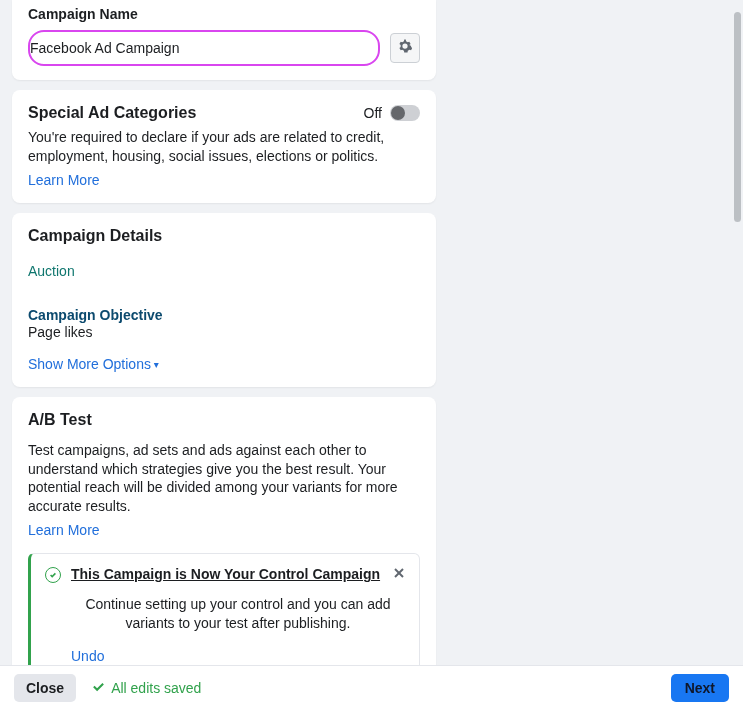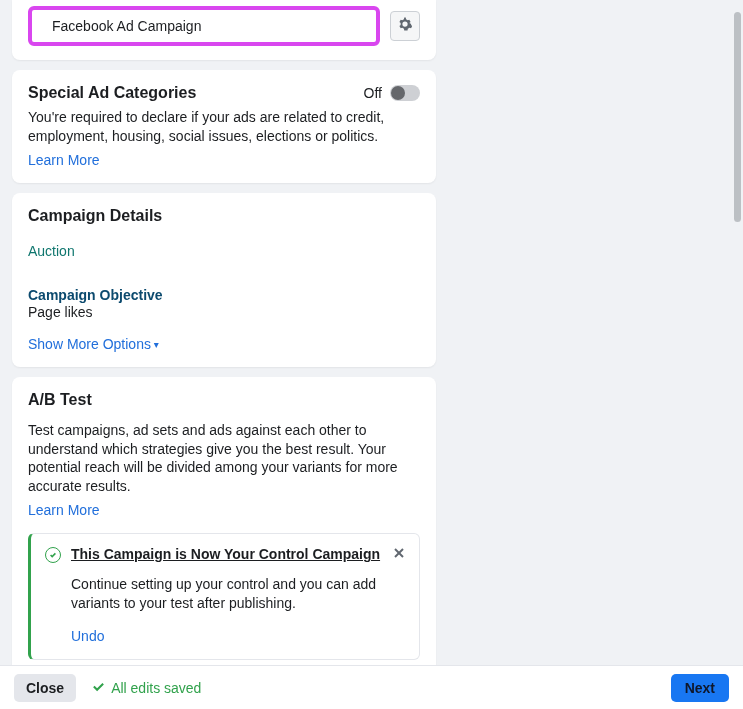--- a/index.html
+++ b/index.html
@@ -75,23 +75,23 @@
       font-size: 10px;
       vertical-align: middle;
     }
     .input-row {
       display: flex;
       align-items: center;
       gap: 10px;
     }
     input[type="text"] {
       flex: 1;
-      border: 4px solid #d946ef;
-      border-radius: 6px;
-      padding: 8px 20px;
+      border: 2px solid #d946ef;
+      border-radius: 16px;
+      padding: 8px 0;
       font-size: 14px;
       color: #1c1e21;
       background: #fff;
     }
     .gear-btn {
       width: 30px;
       height: 30px;
       border: 1px solid #ccd0d5;
       border-radius: 4px;
       background: #f5f6f7;
@@ -161,20 +161,21 @@
       font-size: 14px;
       font-weight: 700;
       color: #1c1e21;
       text-decoration: underline;
     }
     .notice-body {
       font-size: 14px;
       color: #1c1e21;
       margin: 12px 0 0 26px;
       line-height: 1.35;
+      text-align: center;
     }
     .notice-undo {
       margin: 14px 0 0 26px;
     }
     .notice-close {
       position: absolute;
       right: 10px;
       top: 10px;
       width: 20px; height: 20px;
       cursor: pointer;
@@ -227,20 +228,21 @@
     .content-col { width: 448px; }
     .gap-above { margin-top: 14px; }
   </style>
 </head>
 <body>
 
 <div class="scroll-area">
   <div class="content-col">
 
     <div class="card card-first">
+      <div class="label">Campaign Name</div>
       <div class="input-row">
         <input type="text" value="Facebook Ad Campaign" style="">
         <div class="gear-btn">
           <span>
             <svg viewBox="0 0 16 16">
                 <path d="M8 5a3 3 0 100 6 3 3 0 000-6zm7 3a7 7 0 01-.1 1.1l1.5 1.2-1.5 2.6-1.8-.6a6 6 0 01-1.9 1.1l-.3 1.9H7.1l-.3-1.9a6 6 0 01-1.9-1.1l-1.8.6-1.5-2.6L3.1 9.1A7 7 0 013 8a7 7 0 01.1-1.1L1.6 5.7l1.5-2.6 1.8.6a6 6 0 011.9-1.1L7.1.7h1.8l.3 1.9a6 6 0 011.9 1.1l1.8-.6 1.5 2.6-1.5 1.2A7 7 0 0115 8z"></path>
               </svg>
           </span>
         </div>
       </div>

